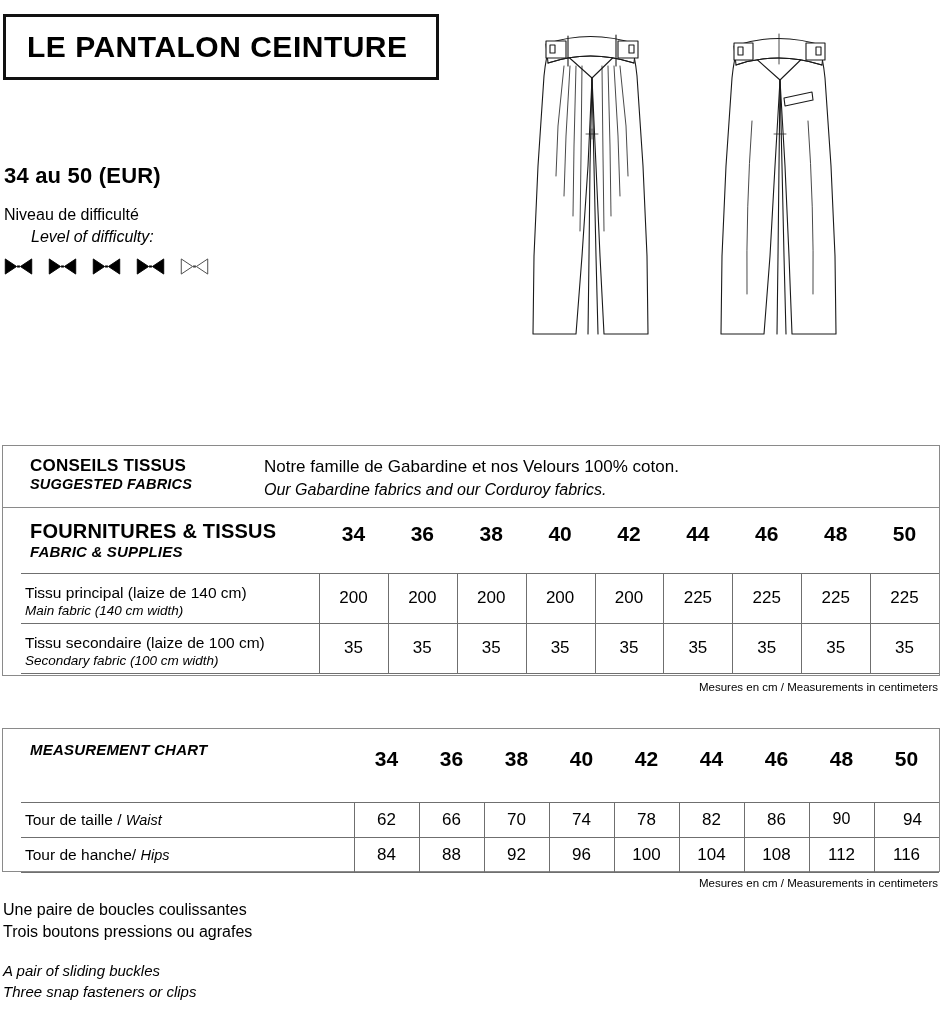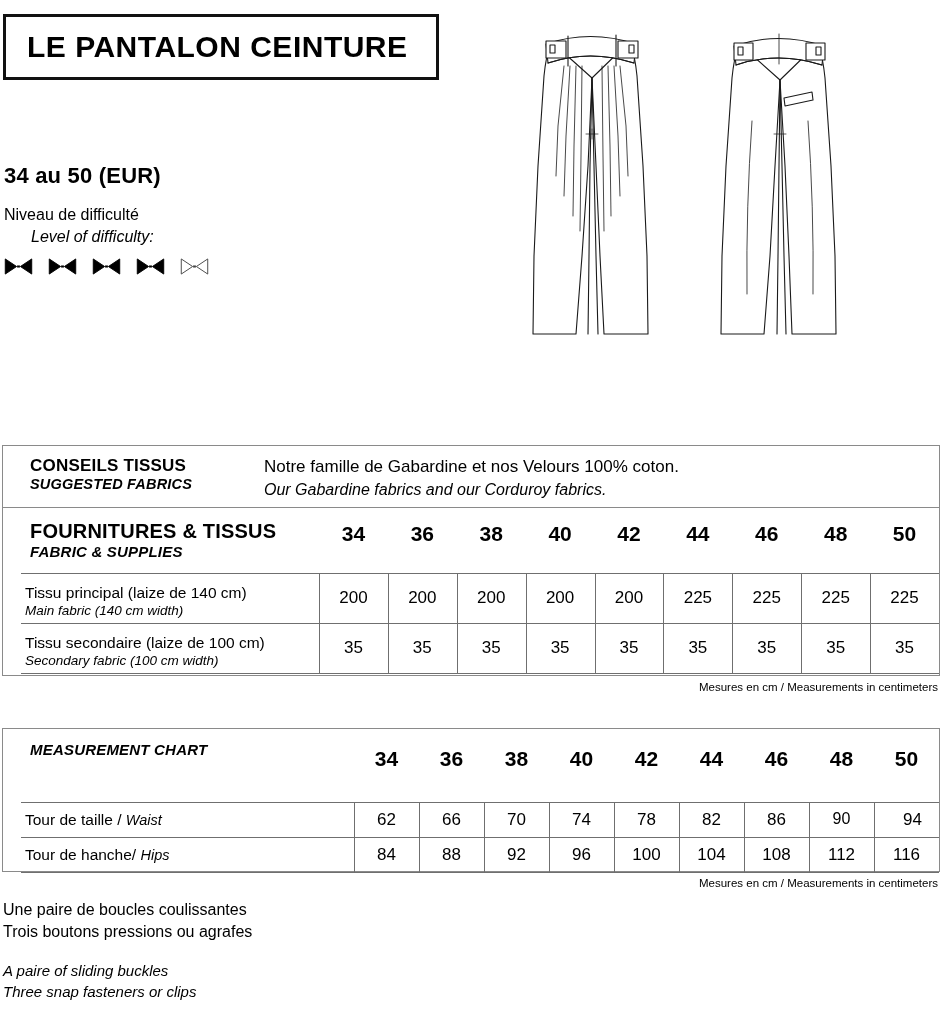--- a/index.html
+++ b/index.html
@@ -304,17 +304,17 @@
         <div class="val" style="left: 871px; width: 65px; top: 116px; font-size: 17px;">116</div>
       </div>
   </div>
   <div class="unitnote" id="unit-note-measure">Mesures en cm / Measurements in centimeters</div>
 
   <div class="notes-fr">
     <div>Une paire de boucles coulissantes</div>
     <div>Trois boutons pressions ou agrafes</div>
   </div>
   <div class="notes-en">
-    <div>A paire of sliding buckles</div>
+    <div>A pair of sliding buckles</div>
     <div>Three snap fasteners or clips</div>
   </div>
 
 </div>
 
 </body></html>

